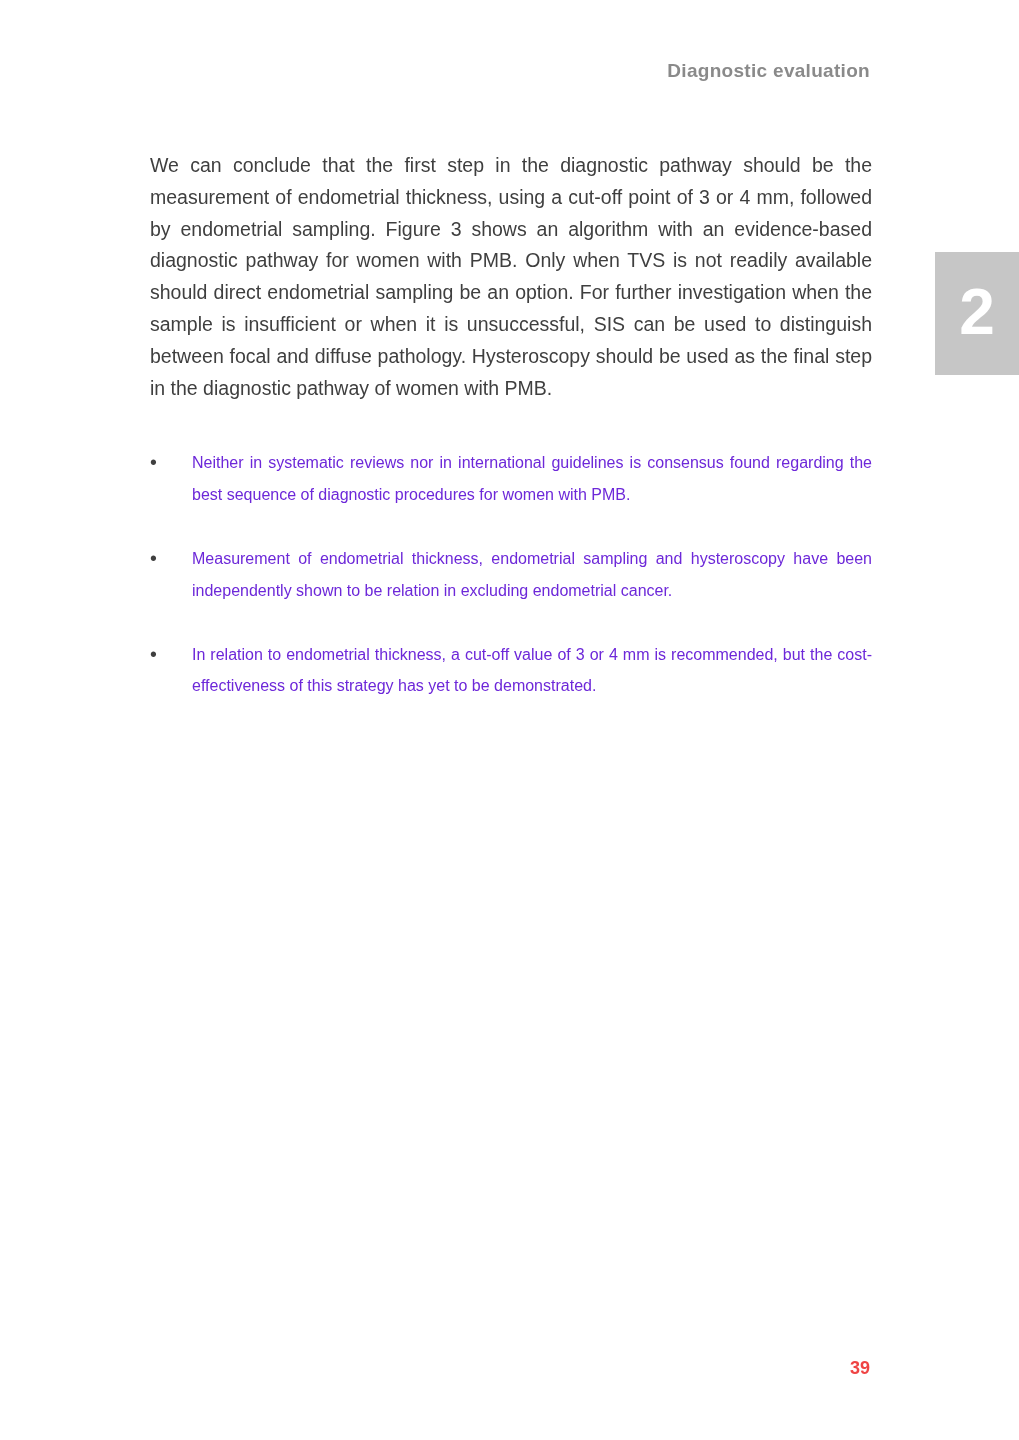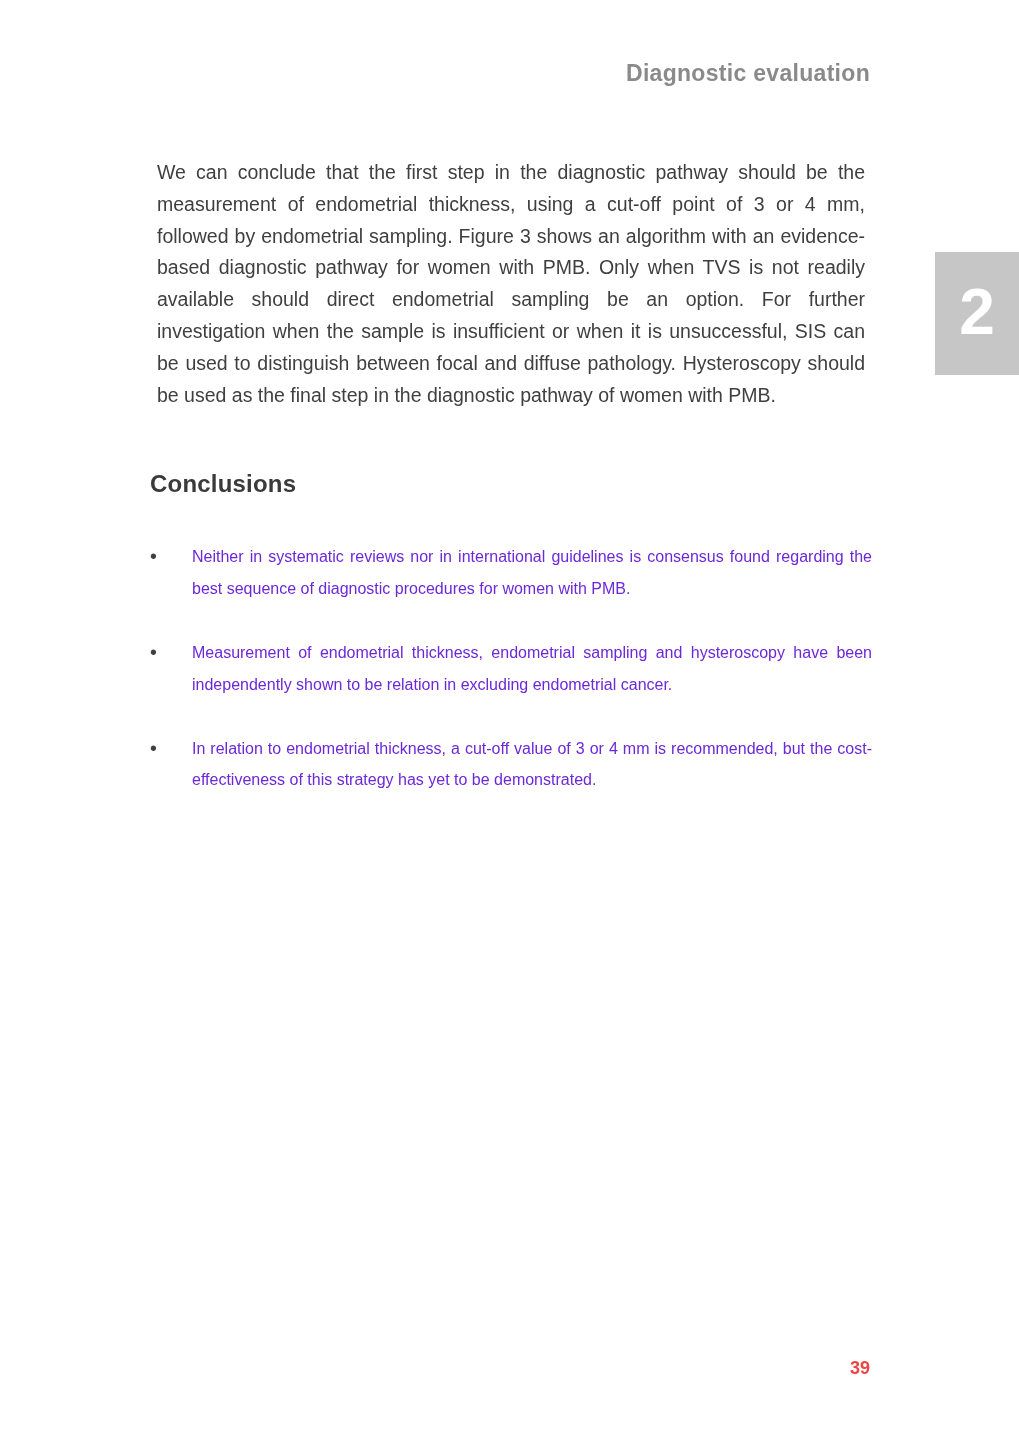--- a/index.html
+++ b/index.html
@@ -15,21 +15,21 @@
     font-family: "Liberation Sans", sans-serif;
     color: #3f3f3f;
     margin: 0 auto;
     overflow: hidden;
     box-sizing: border-box;
   }
   .running-header {
     position: absolute;
     top: 60px;
     right: 149px;
-    font-size: 23px;
+    font-size: 19px;
     font-weight: bold;
     color: #8a8a8a;
     letter-spacing: 0.3px;
   }
   .chapter-tab {
     position: absolute;
     top: 252px;
     right: 0;
     width: 84px;
     height: 123px;
@@ -49,21 +49,21 @@
     position: absolute;
     left: 150px;
     top: 150px;
     width: 722px;
   }
   .intro-paragraph {
     font-size: 19.5px;
     line-height: 31.8px;
     text-align: justify;
     color: #3f3f3f;
-    margin: 7px;
+    margin: 0;
   }
   .conclusions-heading {
     margin: 59px 0 0 0;
     font-size: 24px;
     font-weight: bold;
     color: #3a3a3a;
     letter-spacing: 0.2px;
   }
   .bullet-list {
     margin-top: 43px;
@@ -103,21 +103,20 @@
   <div class="running-header">Diagnostic evaluation</div>
 
   <div class="chapter-tab">
     <span class="chapter-number">2</span>
   </div>
 
   <div class="content">
 
     <p class="intro-paragraph">We can conclude that the first step in the diagnostic pathway should be the measurement of endometrial thickness, using a cut-off point of 3 or 4 mm, followed by endometrial sampling. Figure 3 shows an algorithm with an evidence-based diagnostic pathway for women with PMB. Only when TVS is not readily available should direct endometrial sampling be an option. For further investigation when the sample is insufficient or when it is unsuccessful, SIS can be used to distinguish between focal and diffuse pathology. Hysteroscopy should be used as the final step in the diagnostic pathway of women with PMB.</p>
 
-    <h2 class="conclusions-heading">Conclusions</h2>
 
     <div class="bullet-list">
 
       <div class="bullet-item">
         <span class="bullet-marker">•</span>
         <span class="bullet-text">Neither in systematic reviews nor in international guidelines is consensus found regarding the best sequence of diagnostic procedures for women with PMB.</span>
       </div>
 
       <div class="bullet-item">
         <span class="bullet-marker">•</span>

